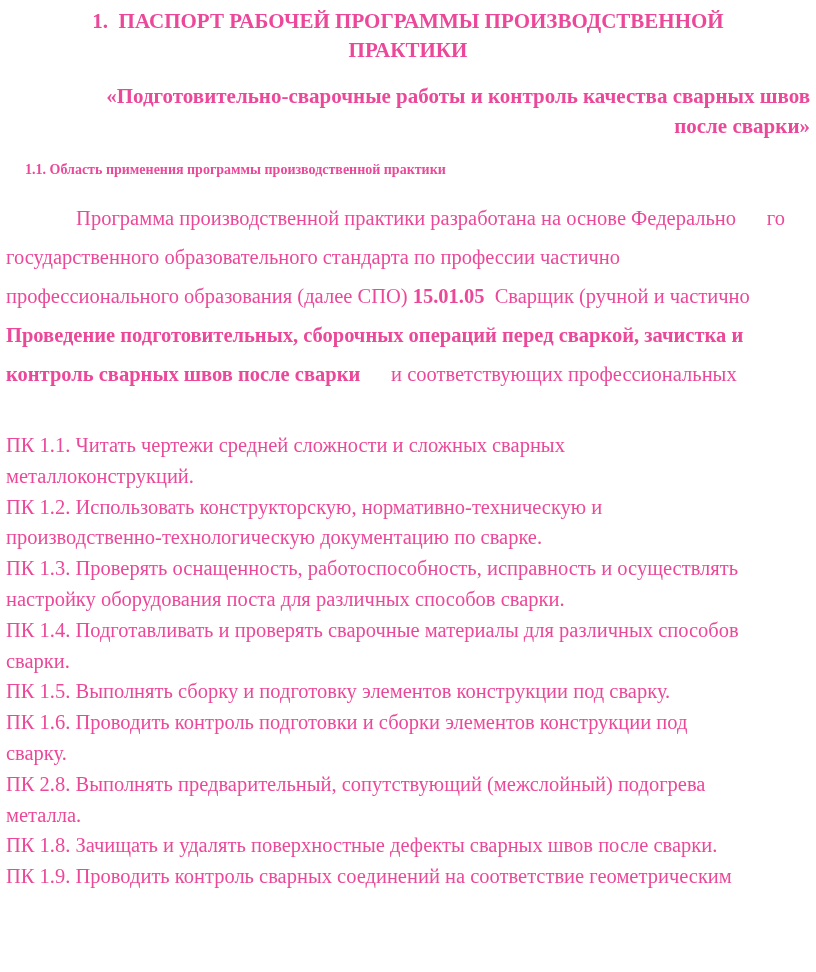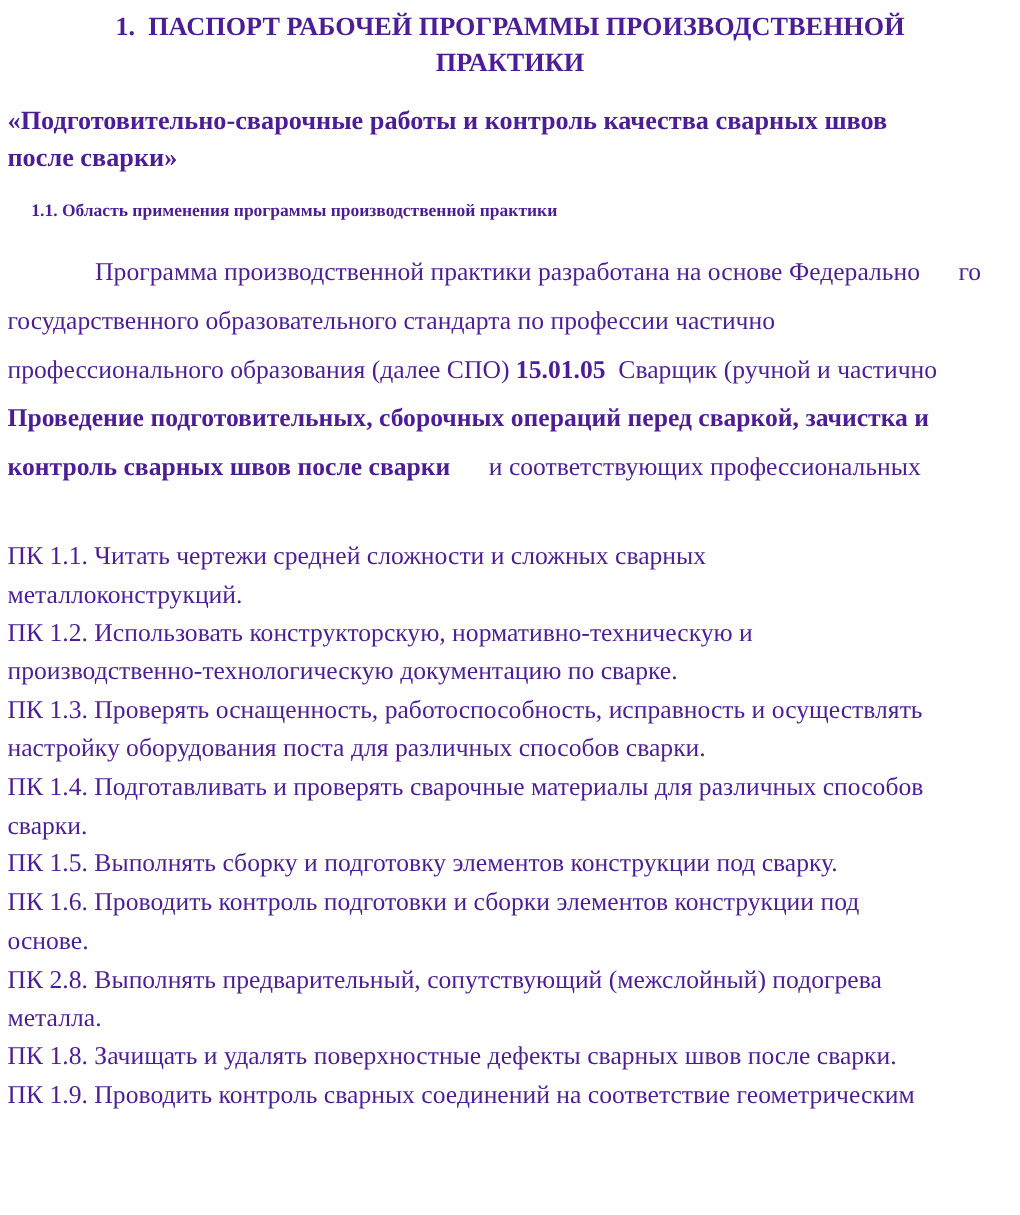--- a/index.html
+++ b/index.html
@@ -6,21 +6,21 @@
     margin: 0;
     padding: 0;
     background: #ffffff;
   }
   .page {
     position: relative;
     width: 816px;
     height: 972px;
     margin: 0 auto;
     background: #ffffff;
-    color: #4c1d95;
+    color: #ec4899;
     font-family: "Liberation Serif", "DejaVu Serif", serif;
     font-size: 20.5px;
     overflow: hidden;
     box-sizing: border-box;
     padding-left: 6px;
   }
   .ln {
     white-space: pre;
   }
   .b {
@@ -29,21 +29,21 @@
   .title {
     padding-top: 7px;
     text-align: center;
     font-weight: bold;
     font-size: 21px;
     line-height: 29px;
     margin-right: 6px;
   }
   .subtitle {
     margin-top: 16px;
-    text-align: left;
+    text-align: right;
     font-weight: bold;
     font-size: 21px;
     line-height: 30px;
     margin-right: 6px;
   }
   .heading {
     margin-top: 17px;
     padding-left: 19px;
     font-weight: bold;
     font-size: 14px;
@@ -90,19 +90,19 @@
       <div class="ln"><span>ПК 1.1. Читать чертежи средней сложности и сложных сварных</span></div>
       <div class="ln"><span>металлоконструкций.</span></div>
       <div class="ln"><span>ПК 1.2. Использовать конструкторскую, нормативно-техническую и</span></div>
       <div class="ln"><span>производственно-технологическую документацию по сварке.</span></div>
       <div class="ln"><span>ПК 1.3. Проверять оснащенность, работоспособность, исправность и осуществлять</span></div>
       <div class="ln"><span>настройку оборудования поста для различных способов сварки.</span></div>
       <div class="ln"><span>ПК 1.4. Подготавливать и проверять сварочные материалы для различных способов</span></div>
       <div class="ln"><span>сварки.</span></div>
       <div class="ln"><span>ПК 1.5. Выполнять сборку и подготовку элементов конструкции под сварку.</span></div>
       <div class="ln"><span>ПК 1.6. Проводить контроль подготовки и сборки элементов конструкции под</span></div>
-      <div class="ln"><span>основе.</span></div>
+      <div class="ln"><span>сварку.</span></div>
       <div class="ln"><span>ПК 2.8. Выполнять предварительный, сопутствующий (межслойный) подогрева</span></div>
       <div class="ln"><span>металла.</span></div>
       <div class="ln"><span>ПК 1.8. Зачищать и удалять поверхностные дефекты сварных швов после сварки.</span></div>
       <div class="ln"><span>ПК 1.9. Проводить контроль сварных соединений на соответствие геометрическим</span></div>
     </div>
 </div>
 
 </body></html>

